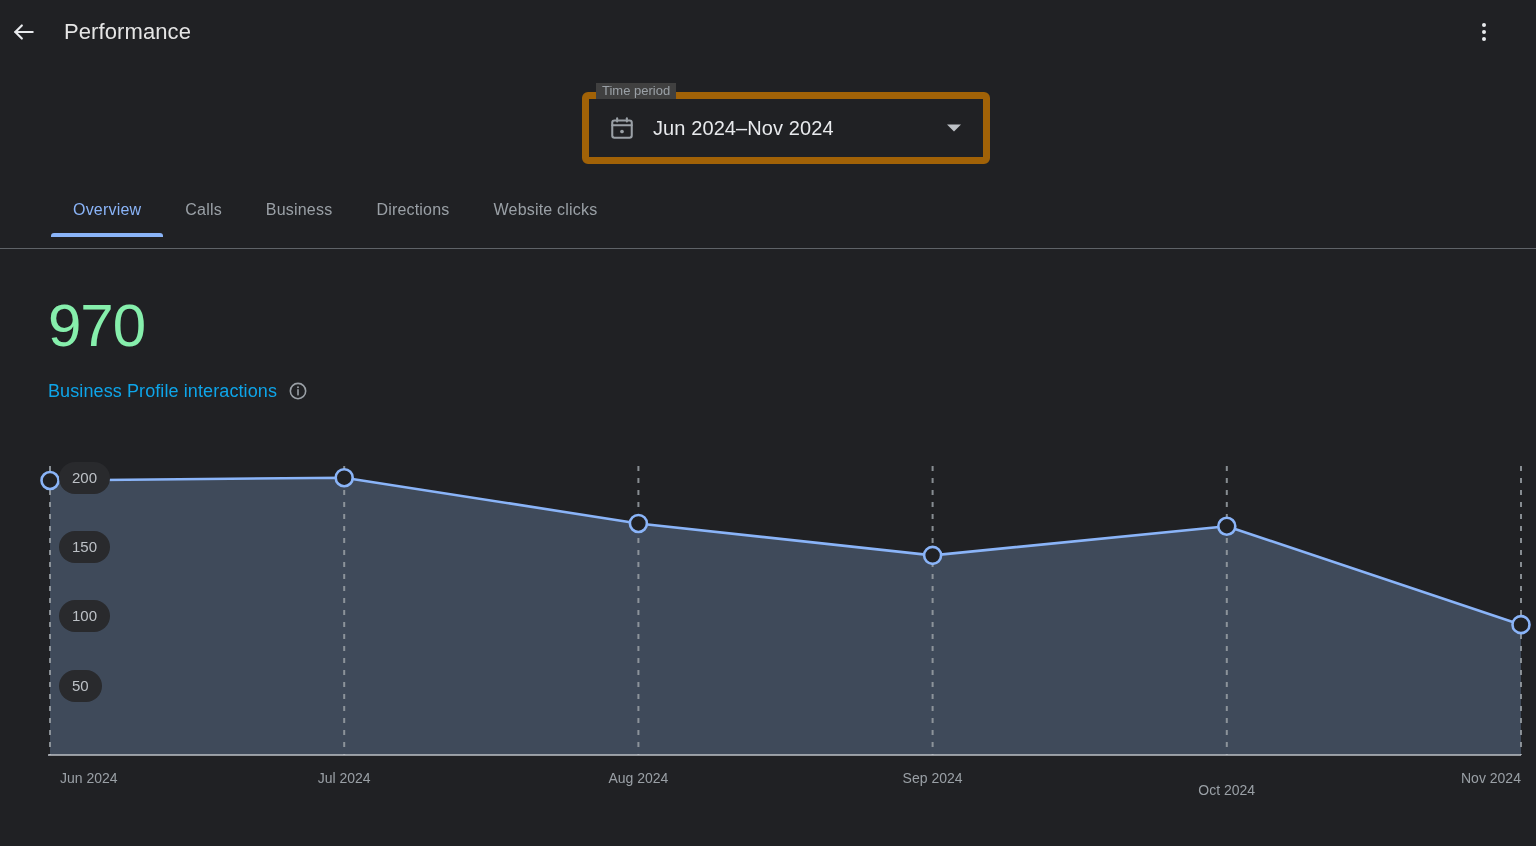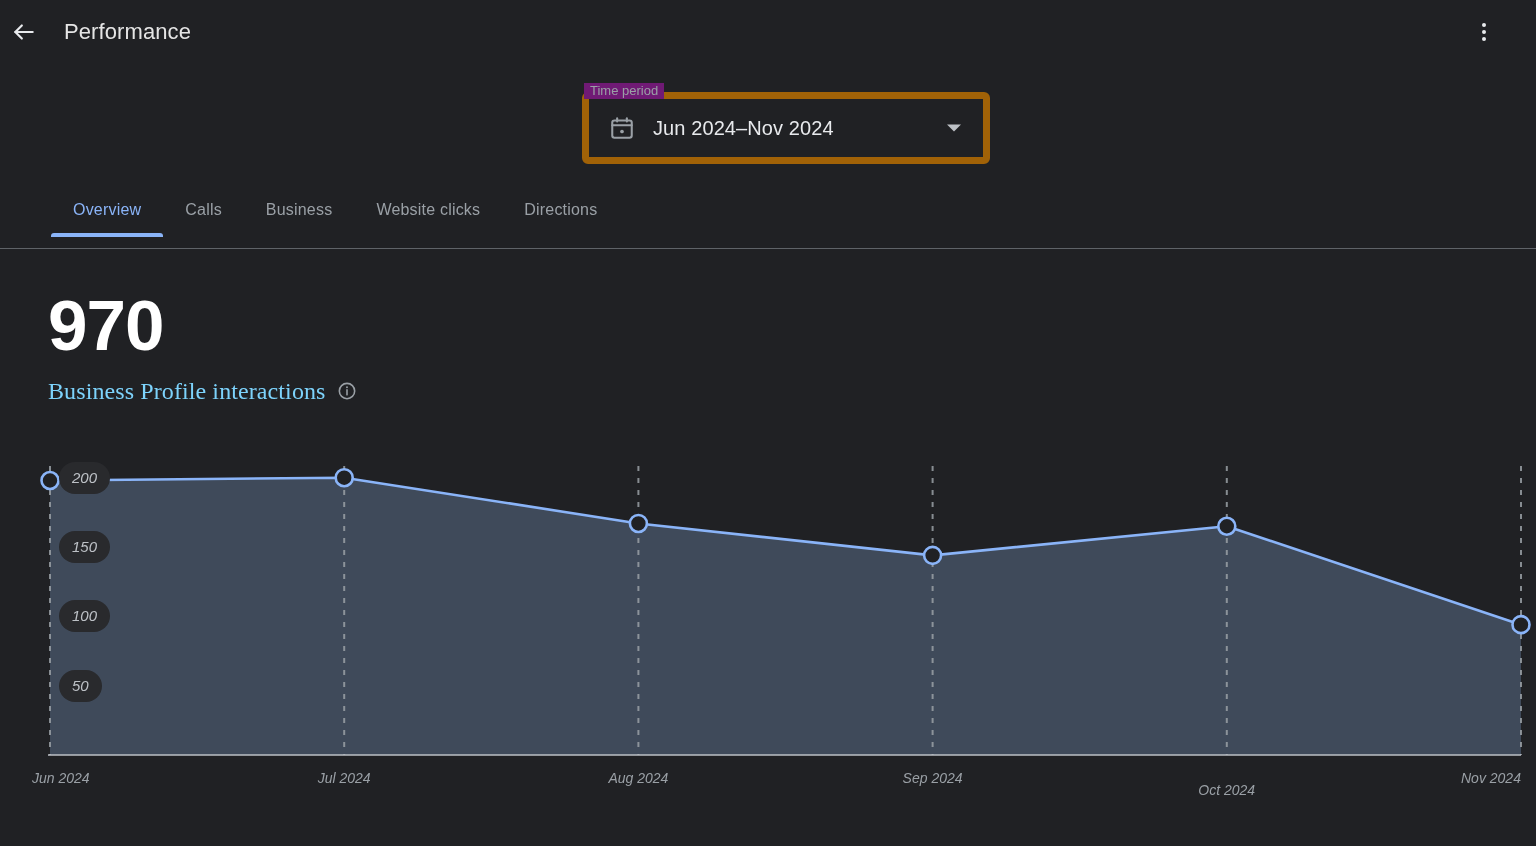--- a/index.html
+++ b/index.html
@@ -44,22 +44,22 @@
     position: absolute; left: 582px; top: 92px;
     width: 408px; height: 72px;
   }
   .period-field {
     position: absolute; inset: 0;
     border: 7px solid #a16207; border-radius: 6px;
     display: flex; align-items: center;
     cursor: pointer;
   }
   .period-legend {
-    position: absolute; left: 2px; top: -9px;
-    background: #701a75; padding: 0 6px;
+    position: absolute; left: 14px; top: -9px;
+    background: #404040; padding: 0 6px;
     font-size: 13px; line-height: 16px; color: #9aa0a6;
     white-space: nowrap;
   }
   .period-cal {
     position: absolute; left: 18px; top: 50%; transform: translateY(-50%);
     width: 30px; height: 30px;
     display: flex; align-items: center; justify-content: center;
   }
   .period-value {
     position: absolute; left: 64px; top: 50%; transform: translateY(-50%);
@@ -94,37 +94,37 @@
     background: #8ab4f8; border-radius: 3px 3px 0 0;
   }
   .tabs-divider {
     position: absolute; left: 0; top: 248px; width: 1536px; height: 1px;
     background: #5f6368;
   }
 
   
   .kpi-number {
     position: absolute; left: 48px; top: 282px;
-    font-size: 71px; line-height: 88px; color: #ffffff;
-    font-weight: 700; letter-spacing: -1px;
+    font-size: 60px; line-height: 88px; color: #86efac;
+    font-weight: 400; letter-spacing: -1px;
   }
   .kpi-label-row {
     position: absolute; left: 48px; top: 378px;
     display: flex; align-items: center; gap: 11px;
   }
   .kpi-label {
-    font-size: 24px; line-height: 26px; color: #7dd3fc;
-    letter-spacing: 0.1px; white-space: nowrap; font-family: Liberation Serif, serif;
+    font-size: 18px; line-height: 26px; color: #0ea5e9;
+    letter-spacing: 0.1px; white-space: nowrap;
   }
   .info-icon { width: 20px; height: 20px; display: block; cursor: pointer; }
 
   
   .chart {
     position: absolute; left: 0; top: 430px;
-    width: 1536px; height: 372px; font-style: italic;
+    width: 1536px; height: 372px;
   }
   .chart svg { display: block; }
   .ylabel-pill {
     position: absolute;
     height: 32px; border-radius: 16px;
     background: #292a2d;
     display: flex; align-items: center; justify-content: center;
     padding: 0 13px;
     font-size: 15px; line-height: 20px; color: #bdc1c6;
     white-space: nowrap;
@@ -178,24 +178,24 @@
     <div class="tab active">
       <span>Overview</span>
     </div>
     <div class="tab">
       <span>Calls</span>
     </div>
     <div class="tab">
       <span>Business</span>
     </div>
     <div class="tab">
+      <span>Directions</span>
+    </div>
+    <div class="tab">
       <span>Website clicks</span>
-    </div>
-    <div class="tab">
-      <span>Directions</span>
     </div>
   </div>
   <div class="tabs-divider"></div>
 
   <div class="kpi-number">970</div>
   <div class="kpi-label-row">
     <span class="kpi-label">Business Profile interactions</span>
     <span class="info-icon">
       <svg width="20" height="20" viewBox="0 0 24 24" fill="none" stroke="#9aa0a6" stroke-width="1.9" stroke-linecap="round" stroke-linejoin="round">
         <circle cx="12" cy="12" r="9.2"></circle>
@@ -223,21 +223,21 @@
         <circle cx="1226.8" cy="96.23188405797103" r="8.5" fill="#202124" stroke="#8ab4f8" stroke-width="2.6"></circle>
         <circle cx="1521" cy="194.67149758454104" r="8.5" fill="#202124" stroke="#8ab4f8" stroke-width="2.6"></circle>
       </svg>
     <div id="ylabels">
         <div class="ylabel-pill" style="left: 59px; top: 31.7053px;">200</div>
         <div class="ylabel-pill" style="left: 59px; top: 101.029px;">150</div>
         <div class="ylabel-pill" style="left: 59px; top: 170.353px;">100</div>
         <div class="ylabel-pill" style="left: 59px; top: 239.676px;">50</div>
       </div>
     <div id="xlabels">
-        <div class="xlabel" style="left: 32px;">Jun 2024</div>
+        <div class="xlabel" style="left: 60px;">Jun 2024</div>
         <div class="xlabel" style="left: 317.7px;">Jul 2024</div>
         <div class="xlabel" style="left: 608.4px;">Aug 2024</div>
         <div class="xlabel" style="left: 902.6px;">Sep 2024</div>
         <div class="xlabel" style="left: 1198.3px; margin-top: 12px;">Oct 2024</div>
         <div class="xlabel" style="left: 1461px;">Nov 2024</div>
       </div>
   </div>
 
 </div>
 

